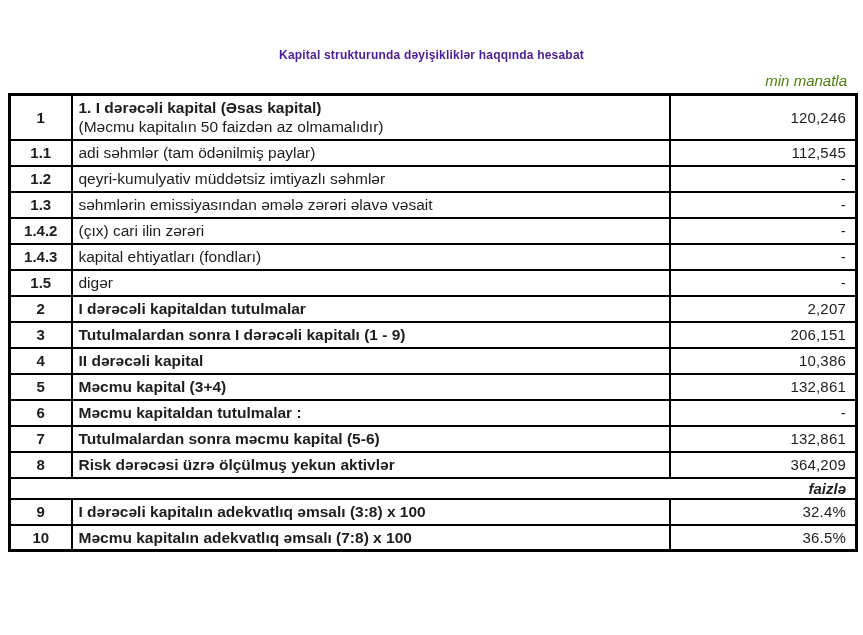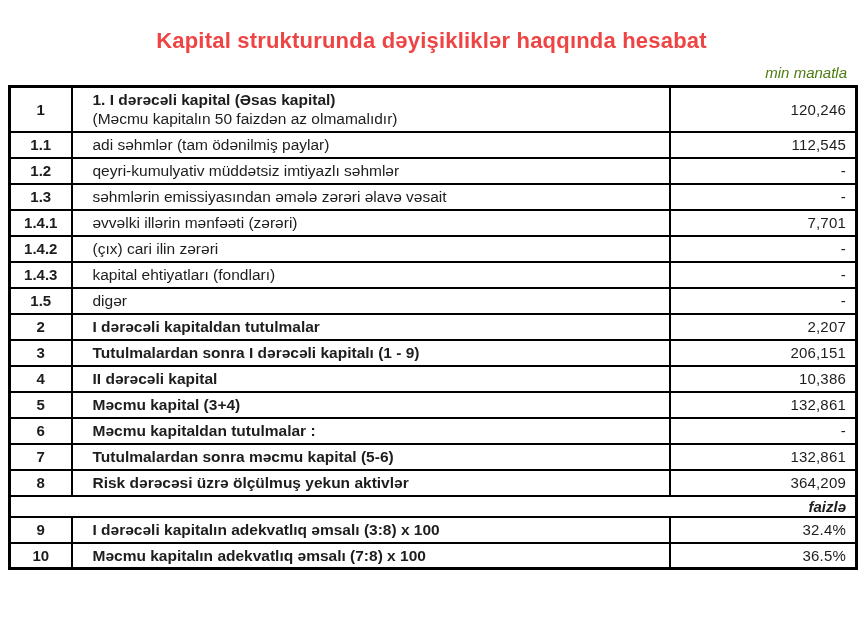--- a/index.html
+++ b/index.html
@@ -7,25 +7,25 @@
     width: 863px; height: 635px;
     background: #ffffff;
     font-family: "Liberation Sans", "DejaVu Sans", sans-serif;
     color: #1c1c1c;
     overflow: hidden;
   }
   .page { width: 863px; height: 635px; position: relative; }
 
   .title {
     text-align: center;
-    font-size: 22px;
+    font-size: 12px;
     font-weight: 700;
     letter-spacing: 0.2px;
-    padding-top: 28px;
-    color: #ef4444;
+    padding-top: 48px;
+    color: #4c1d95;
   }
   .unit-note {
     text-align: right;
     font-style: italic;
     font-size: 15px;
     margin: 10px 16px 4px 0;
     color: #4d7c0f;
   }
 
   table.capital-table {
@@ -44,21 +44,21 @@
   .col-num   { width: 62px; }
   .col-label { width: 598px; }
   .col-value { width: 187px; }
 
   td.num {
     text-align: center;
     font-weight: 700;
     font-size: 15px;
   }
   td.label {
-    padding: 2px 4px 2px 20px;
+    padding: 2px 4px 2px 6px;
     height: 26px;
     line-height: 1.25;
   }
   td.label.bold { font-weight: 700; }
   td.label .main-line { font-weight: 700; }
   td.label .sub-line  { font-weight: 400; }
   td.value {
     text-align: right;
     padding: 2px 9px 2px 20px;
     font-size: 15px;
@@ -104,25 +104,20 @@
         </tr>
         <tr>
           <td class="num">1.2</td>
           <td class="label">qeyri-kumulyativ müddətsiz imtiyazlı səhmlər</td>
           <td class="value">-</td>
         </tr>
         <tr>
           <td class="num">1.3</td>
           <td class="label">səhmlərin emissiyasından əmələ zərəri əlavə vəsait</td>
           <td class="value">-</td>
-        </tr>
-        <tr>
-          <td class="num">1.4.1</td>
-          <td class="label">əvvəlki illərin mənfəəti (zərəri)</td>
-          <td class="value">7,701</td>
         </tr>
         <tr>
           <td class="num">1.4.2</td>
           <td class="label">(çıx) cari ilin zərəri</td>
           <td class="value">-</td>
         </tr>
         <tr>
           <td class="num">1.4.3</td>
           <td class="label">kapital ehtiyatları (fondları)</td>
           <td class="value">-</td>

